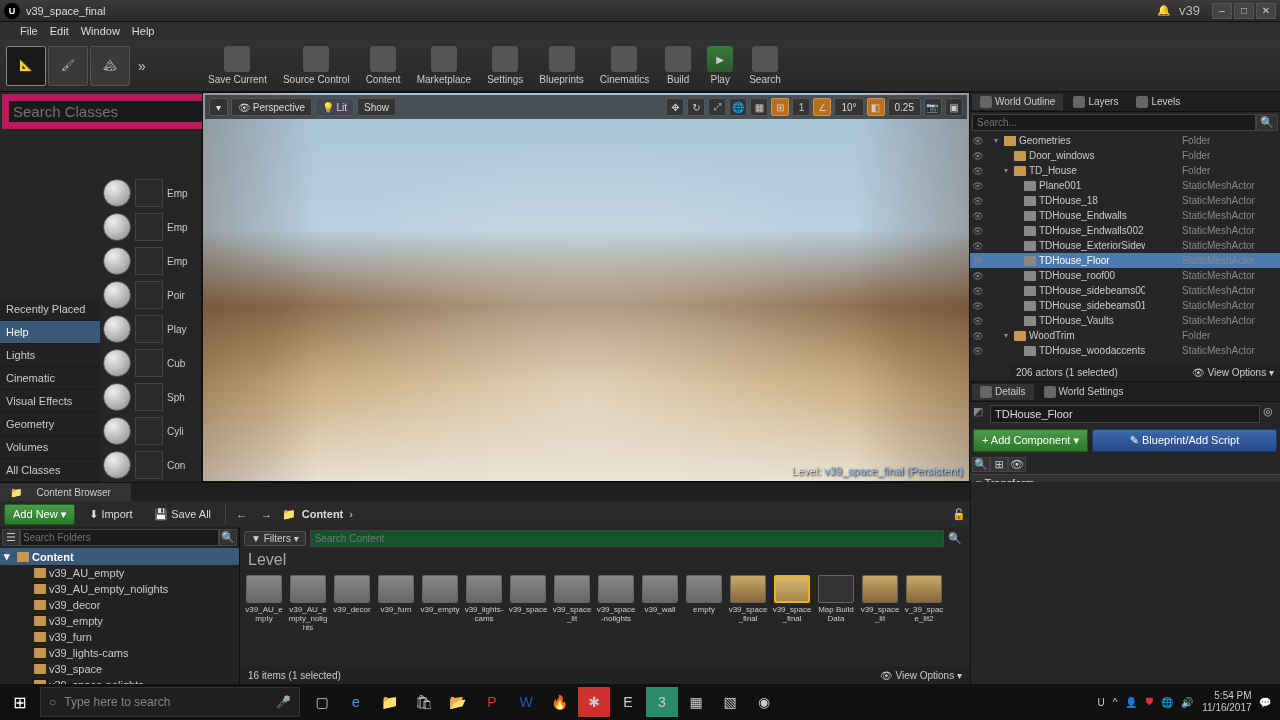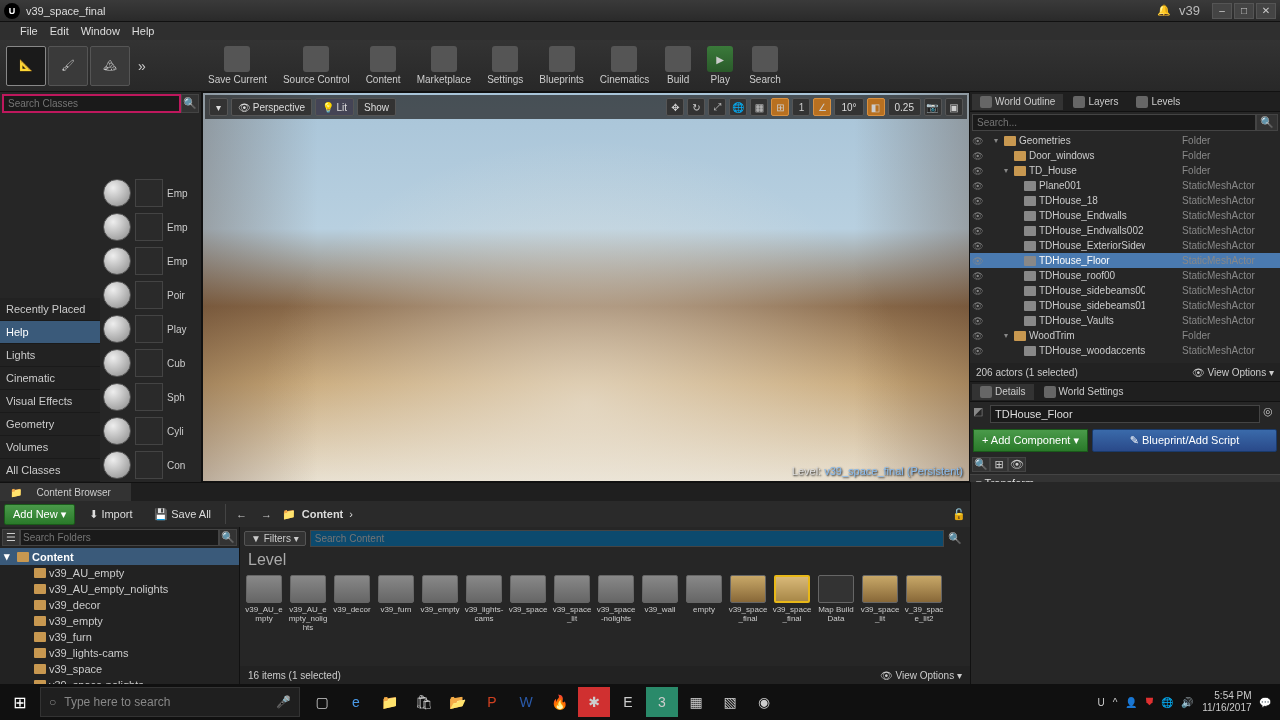--- a/index.html
+++ b/index.html
@@ -27,21 +27,21 @@
 .main-row { display: flex; height: 390px; }
 .right-col { width: 310px; display: flex; flex-direction: column; background: #262626;}
 
 
 .modes { width: 202px; background: #262626; border-right: 1px solid #111; display:flex; flex-direction:column;}
 .modes-tabs { height: 46px; display:flex; align-items:center; padding:2px; gap:2px;}
 .modes-tabs .mtab { width:40px; height:40px; background:#3a3a3a; border:1px solid #555; border-radius:2px; display:flex;align-items:center;justify-content:center;}
 .modes-tabs .mtab.active { background:#1a1a1a; border-color:#888;}
 .modes-tabs .mmore { width:20px;color:#ccc;text-align:center;font-size:14px;}
 .modes-search { display:flex; padding:2px;}
-.modes-search input { flex:1; background:#1a1a1a; border:2px solid #be185d; color:#ccc; font-size:10px; padding:2px 4px;}
+.modes-search input { flex:1; background:#1a1a1a; border:7px solid #be185d; color:#ccc; font-size:15px; padding:2px 4px;}
 .modes-search .sicn { width:18px;background:#333;border:1px solid #444;display:flex;align-items:center;justify-content:center;}
 .modes-body { flex:1; display:flex; overflow:hidden;align-items:flex-end;}
 .modes-cats { width:100px; background:#222; overflow-y:auto;}
 .modes-cats div { padding:5px 6px; font-size:11px; color:#ccc; border-bottom:1px solid #1a1a1a;}
 .modes-cats div.sel { background:#3a5a7a; color:#fff;}
 .modes-items { flex:1; overflow-y:auto;}
 .mitem { display:flex; align-items:center; padding:3px; gap:4px;}
 .mitem .mball { width:28px;height:28px; background:radial-gradient(circle at 35% 30%,#eee,#888); border-radius:50%; border:1px solid #555;}
 .mitem .mbox { width:28px;height:28px; background:#2a2a2a; border:1px solid #444; display:flex;align-items:center;justify-content:center;font-size:14px;}
 .mitem span { font-size:10px; color:#ccc;}
@@ -75,21 +75,21 @@
 .outliner-list { flex:1; overflow-y:auto; font-size:10px;}
 .orow { display:flex; align-items:center; padding:1px 2px; height:15px;}
 .orow.sel { background:#4a7ab0; color:#fff;}
 .orow .eye { width:12px; font-size:9px; color:#888;}
 .orow .indent { display:inline-block;}
 .orow .expander { width:10px; font-size:8px; color:#888;}
 .orow .oicon { width:12px;height:10px; background:#888; margin-right:3px; border-radius:1px;}
 .orow .oicon.folder { background:#c89850;}
 .orow .olabel { flex:1; white-space:nowrap; overflow:hidden;}
 .orow .otype { width:96px; color:#888; white-space:nowrap;overflow:hidden;margin-left:37px;}
-.outliner-status { height:18px; background:#222; display:flex; align-items:center; padding:0 6px; font-size:10px; justify-content:space-between;}
+.outliner-status { height:18px; background:#222; display:flex; align-items:center; padding:0 6px; font-size:10px; justify-content:space-between;margin-left:40px;}
 
 
 .details { flex:1; display:flex; flex-direction:column; overflow:hidden;}
 .details-name { padding:3px; display:flex; gap:3px;}
 .details-name input { flex:1; background:#1a1a1a; border:1px solid #444; color:#ddd; font-size:11px; padding:2px 4px;}
 .details-btns { display:flex; gap:4px; padding:3px;}
 .btn-add { flex:0 0 auto; background:linear-gradient(#4a9a4a,#2a7a2a); color:#fff; padding:4px 8px; border-radius:0; font-size:11px; border:1px solid #1a5a1a;}
 .btn-bp { flex:1; background:linear-gradient(#3a6aaa,#2a4a8a); color:#fff; padding:4px 6px; border-radius:2px; font-size:11px; border:1px solid #1a3a6a; text-align:center;}
 .details-search { padding:2px; display:flex;}
 .details-search input { flex:1; background:#1a1a1a; border:1px solid #444; color:#ccc; font-size:10px; padding:2px 4px;}
@@ -108,21 +108,21 @@
 .cb-tree { width:240px; background:#222; border-right:1px solid #111; display:flex;flex-direction:column;}
 .cb-tree-search { padding:2px;display:flex;}
 .cb-tree-search input { flex:1; background:#1a1a1a;border:1px solid #444;font-size:10px;color:#ccc;padding:2px;}
 .cb-tree-list { flex:1; overflow-y:auto; font-size:11px;}
 .trow { padding:2px 4px; display:flex; align-items:center; gap:3px;}
 .trow.root { background:#3a5a7a; color:#fff; font-weight:bold;}
 .trow .ficon { width:12px;height:10px;background:#c89850;border-radius:1px;}
 .cb-grid { flex:1; display:flex; flex-direction:column;}
 .cb-filter { height:22px; display:flex; align-items:center; padding:2px 4px; gap:4px;}
 .cb-filter .fbtn { background:#333;border:1px solid #555;padding:1px 6px;font-size:10px;color:#ccc;border-radius:2px;}
-.cb-filter input { flex:1; background:#0c4a6e;border:1px solid #444;font-size:10px;color:#ccc;padding:2px 4px;}
+.cb-filter input { flex:1; background:#14532d;border:1px solid #444;font-size:10px;color:#ccc;padding:2px 4px;}
 .cb-crumb { padding:2px 8px; font-size:16px; color:#aaa;}
 .cb-items { flex:1; display:flex; flex-wrap:wrap; align-content:flex-start; padding:4px; gap:4px; overflow-y:auto;}
 .citem { width:40px; display:flex; flex-direction:column; align-items:center;}
 .citem .cthumb { width:36px;height:28px; background:#555; border:1px solid #666; border-radius:2px; position:relative;}
 .citem .cthumb.folder { background:linear-gradient(#888,#666);}
 .citem .cthumb.level { background:linear-gradient(#c8a868,#886838);}
 .citem .cthumb.sel { border:2px solid #e8b818; background:linear-gradient(#d8b878,#a88848);}
 .citem .cthumb.data { background:#333;}
 .citem .clabel { font-size:8px; color:#ccc; text-align:center; line-height:9px; margin-top:2px; word-break:break-all; max-height:27px; overflow:hidden;}
 .cb-status { height:18px; background:#222; display:flex;align-items:center;justify-content:space-between;padding:0 8px;font-size:10px;}

